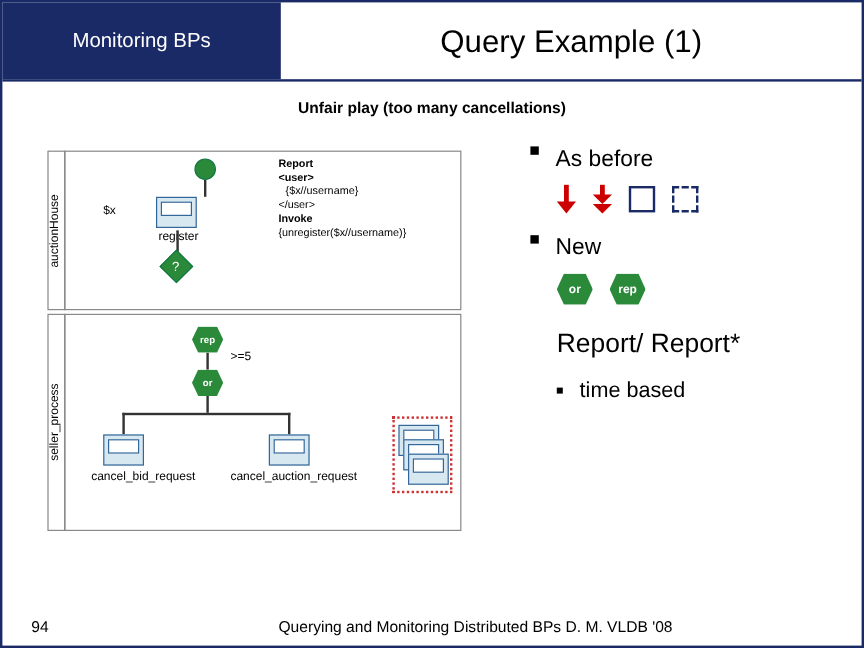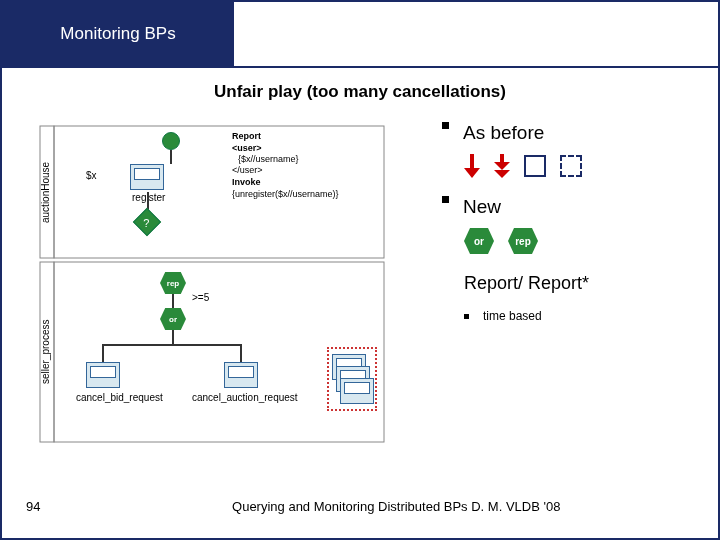--- a/index.html
+++ b/index.html
@@ -1,33 +1,33 @@
 <!DOCTYPE html>
 <html><head>
 <meta charset="utf-8">
 <style>
   * { box-sizing: border-box; margin: 0; padding: 0; }
   body { width: 720px; height: 540px; font-family: Arial, sans-serif; background: #fff; position: relative; overflow: hidden; }
   .slide { width: 720px; height: 540px; border: 2px solid #1a2a66; position: relative; }
   .header { display: flex; border-bottom: 2px solid #1a2a66; height: 66px; }
   .hdr-left { width: 232px; background: #1a2a66; color: #fff; display: flex; align-items: center; justify-content: center; font-size: 17px; }
   .hdr-right { flex: 1; display: flex; align-items: center; justify-content: center; font-size: 26px; font-weight: 400; color: #000; }
-  .subtitle { text-align: center; font-weight: 700; font-size: 17px; margin-top: 14px; }
+  .subtitle { text-align: center; font-weight: 700; font-size: 13px; margin-top: 14px; }
   .content { position: absolute; top: 120px; left: 30px; right: 30px; bottom: 30px; }
   .diagram { position: absolute; left: 0; top: 0; width: 360px; height: 330px; }
   .right-col { position: absolute; left: 410px; top: 0; width: 270px; }
   .bullet-row { display: flex; align-items: flex-start; margin-bottom: 10px; font-size: 19px; }
   .bullet-row .sq { width: 7px; height: 7px; background: #000; margin-right: 14px; }
   .icon-row { margin-left: 22px; display: flex; gap: 14px; align-items: center; margin-bottom: 18px; }
   .hex { width: 30px; height: 26px; background: #2a8a3a; color: #fff; display: flex; align-items: center; justify-content: center; font-size: 10px; font-weight: 700; position: relative; clip-path: polygon(20% 0,80% 0,100% 50%,80% 100%,20% 100%,0 50%); }
-  .report-block { margin-left: 22px; font-size: 18px; line-height: 1.3; margin-top: 10px; }
+  .report-block { margin-left: 22px; font-size: 22px; line-height: 1.3; margin-top: 10px; }
   .small-bullets { margin-left: 22px; margin-top: 14px; }
-  .small-bullet { display: flex; align-items: center; font-size: 12px; margin-bottom: 6px; text-align: right; }
+  .small-bullet { display: flex; align-items: center; font-size: 18px; margin-bottom: 6px; text-align: right; }
   .small-bullet .sq { width: 5px; height: 5px; background: #000; margin-right: 14px; }
-  .footer { position: absolute; bottom: 24px; left: 0; right: 0; display: flex; align-items: flex-end; }
+  .footer { position: absolute; bottom: 8px; left: 0; right: 0; display: flex; align-items: flex-end; }
   .pgnum { margin-left: 24px; font-size: 13px; }
   .foot-text { flex: 1; text-align: center; font-size: 13px; margin-left: 34px; }
   
   .arrow-down { width: 16px; height: 24px; position: relative; }
   .arrow-down::before { content:""; position:absolute; left:6px; top:0; width:4px; height:16px; background:#c00; }
   .arrow-down::after { content:""; position:absolute; left:0; top:14px; width:0; height:0; border-left:8px solid transparent; border-right:8px solid transparent; border-top:10px solid #c00; }
   .dbl-arrow { width: 16px; height: 24px; position: relative; }
   .dbl-arrow::before { content:""; position:absolute; left:6px; top:0; width:4px; height:10px; background:#c00; }
   .dbl-arrow::after { content:""; position:absolute; left:0; top:8px; width:0; height:0; border-left:8px solid transparent; border-right:8px solid transparent; border-top:8px solid #c00; }
   .dbl-arrow .a2 { position:absolute; left:0; top:16px; width:0; height:0; border-left:8px solid transparent; border-right:8px solid transparent; border-top:8px solid #c00; }
@@ -44,20 +44,21 @@
   .dtxt { position:absolute; font-size:10px; line-height:1.15; white-space:nowrap; }
   .dtxt-s { position:absolute; font-size:9px; line-height:1.1; }
   .arrow-line { position:absolute; background:#333; }
 </style>
 </head>
 <body>
 
 <div class="slide">
   <div class="header">
     <div class="hdr-left">Monitoring  BPs</div>
+    <div class="hdr-right">Query Example (1)</div>
   </div>
 
   <div class="subtitle">Unfair play (too many cancellations)</div>
 
   <div class="content">
 
     <svg class="diagram" width="360" height="330">
 
       <rect x="8" y="4" width="14" height="132" fill="none" stroke="#888"></rect>
       <rect x="22" y="4" width="330" height="132" fill="none" stroke="#888"></rect>

